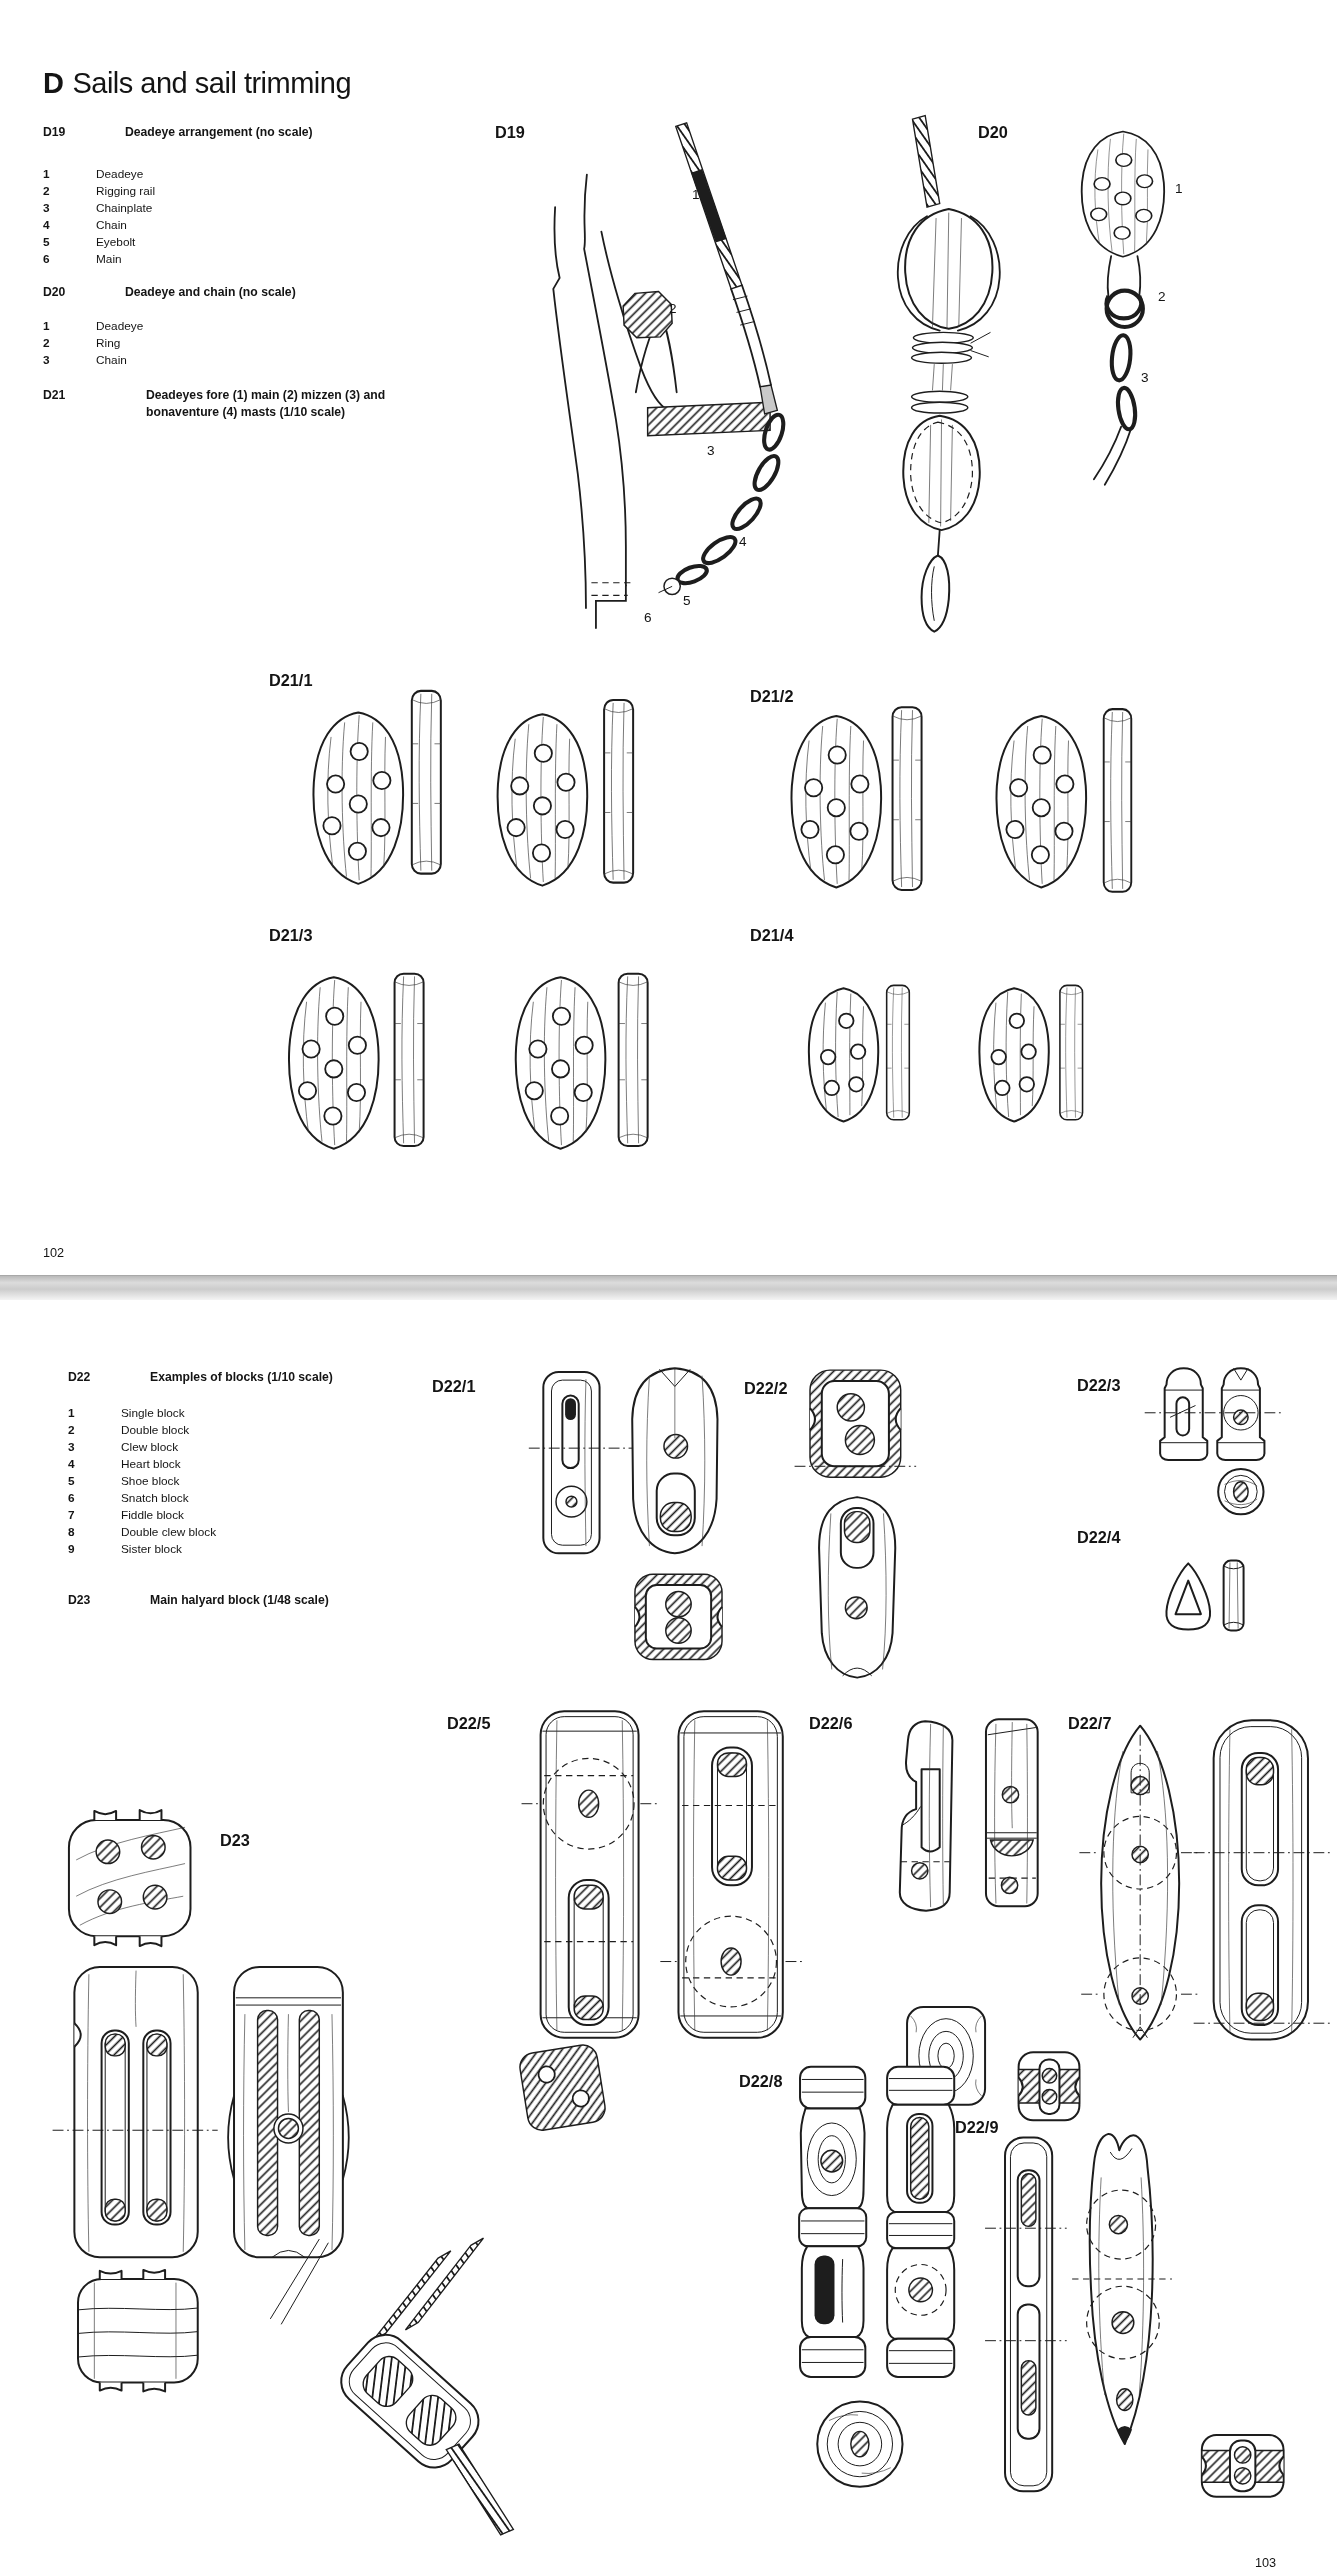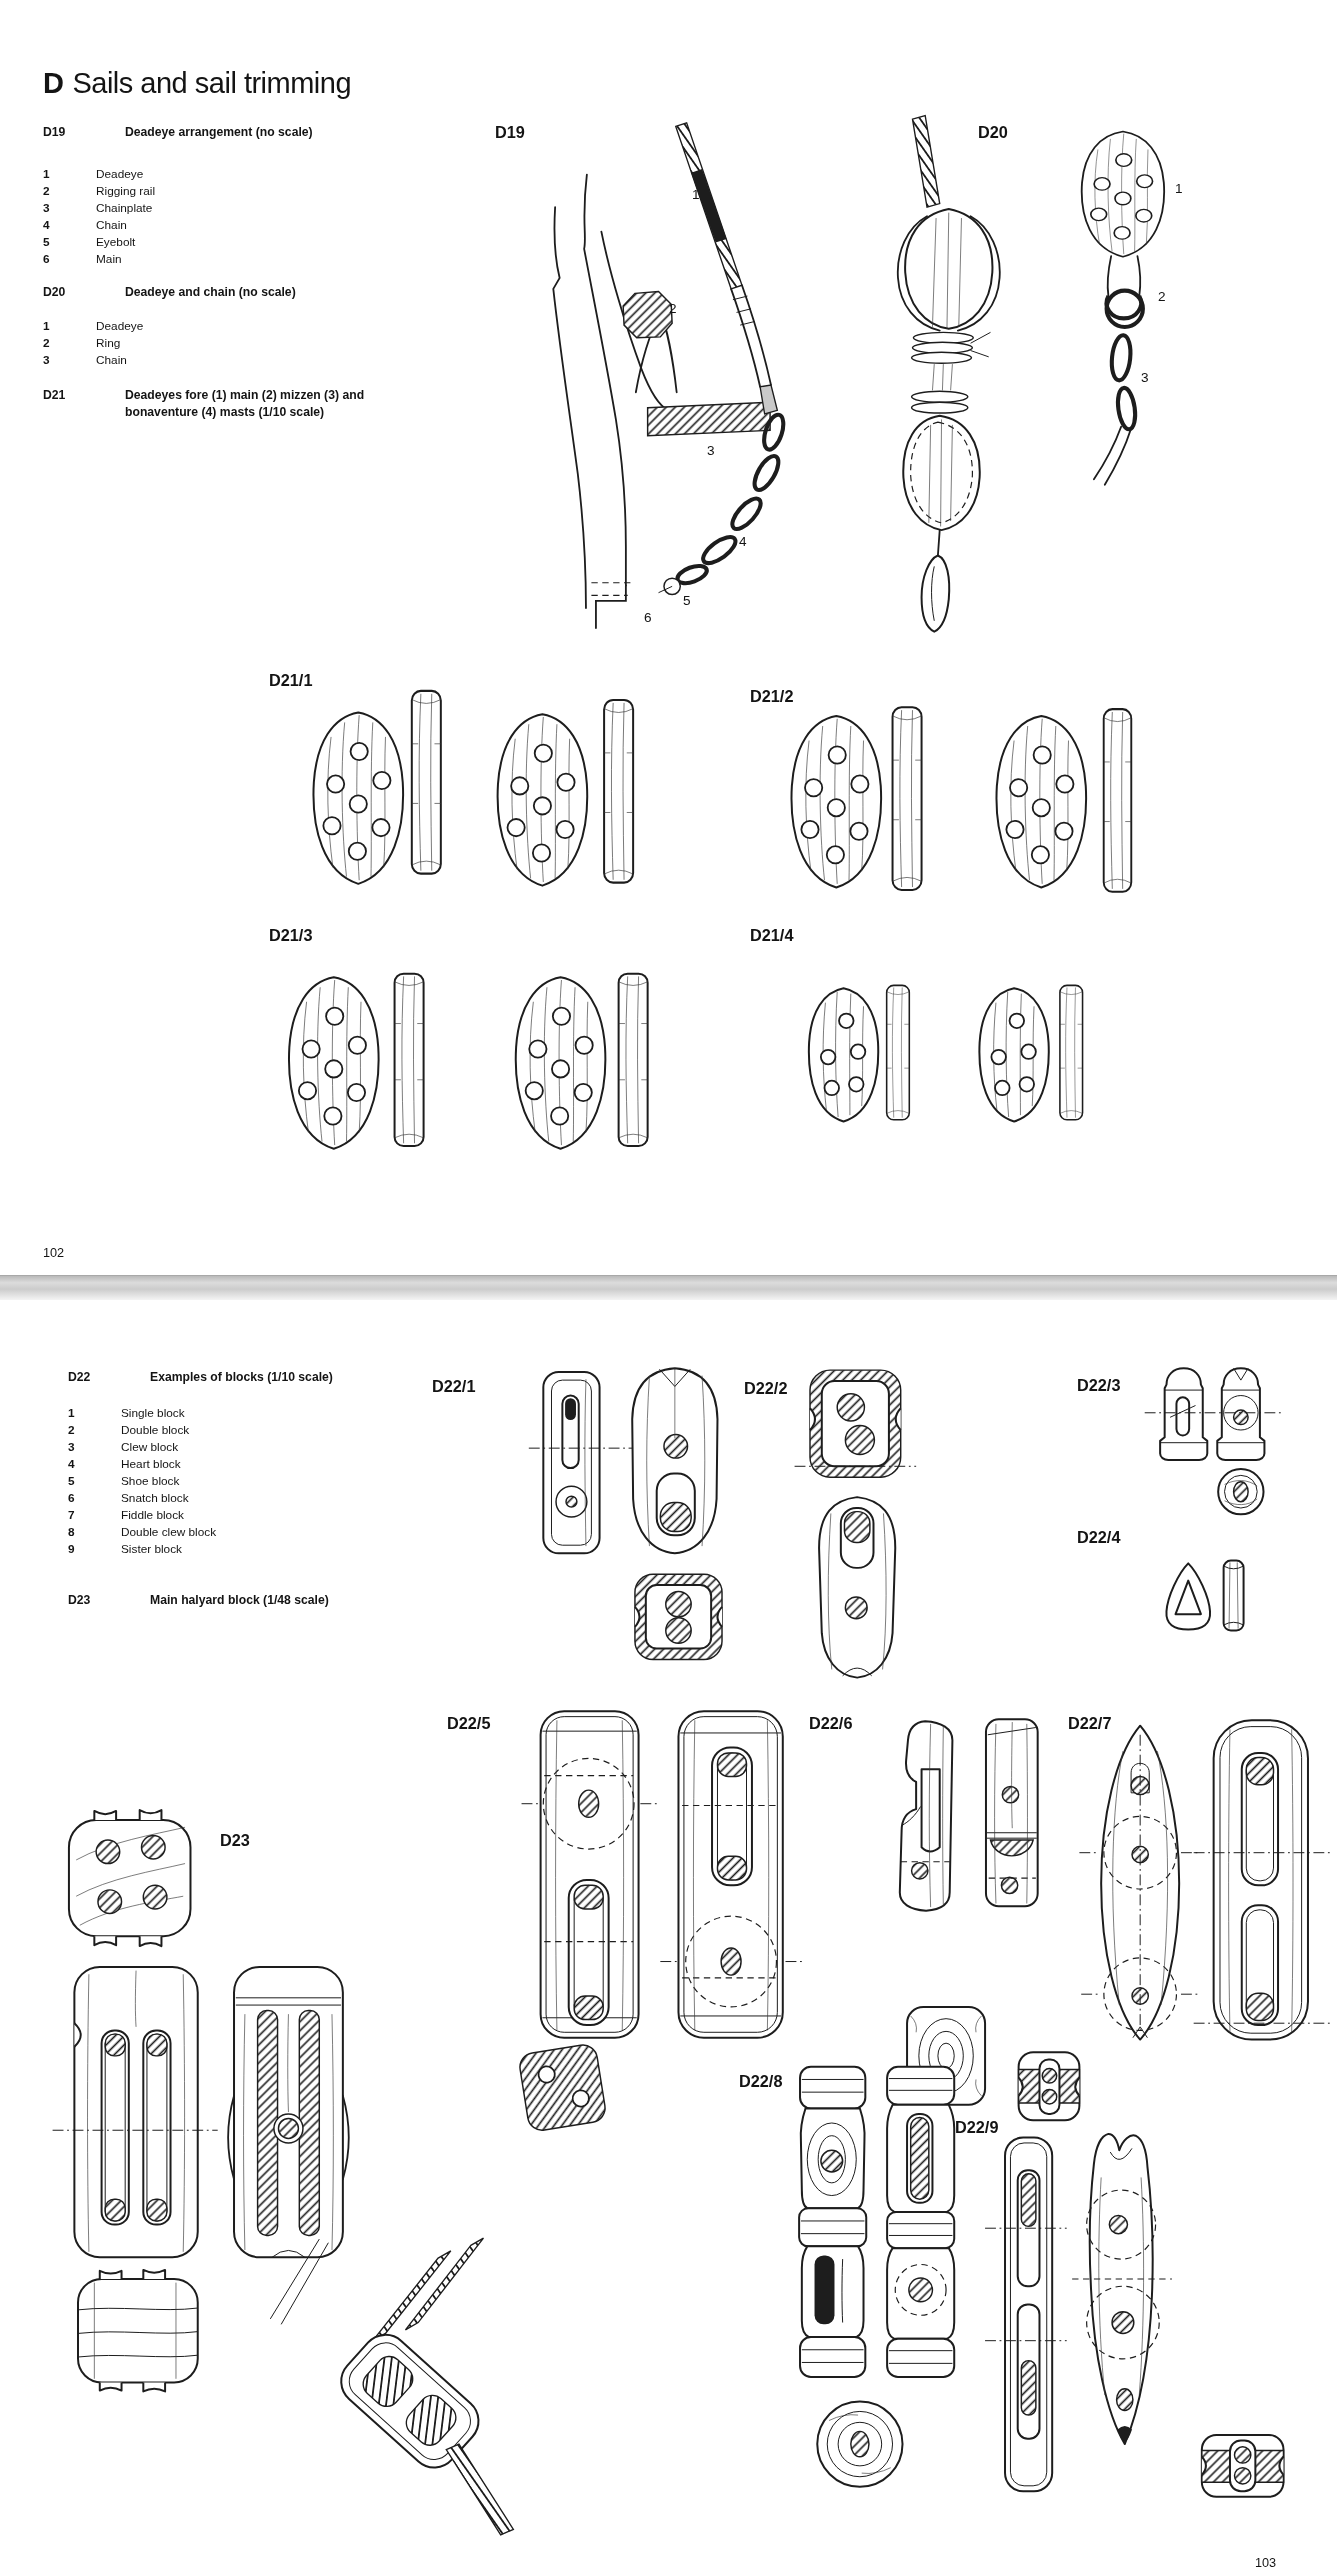--- a/index.html
+++ b/index.html
@@ -141,21 +141,21 @@
     <div class="row">
         <span class="num">2</span>
         <span>Ring</span>
       </div>
     <div class="row">
         <span class="num">3</span>
         <span>Chain</span>
       </div>
   </div>
   <div class="leg" style="left:43px;top:387px;width:347px;">
-    <div class="leg-head" style="line-height:17px;">
+    <div class="leg-head" style="line-height:17px;gap:21px;">
       <span class="leg-id">D21</span>
       <span class="leg-title">Deadeyes fore (1) main (2) mizzen (3) and bonaventure (4) masts (1/10 scale)</span>
     </div>
   </div>
 
   <svg width="1337" height="1277" viewBox="0 0 1474 1407" style="top:0;">
 
     <g>
       <path class="nofill" d="M612,228 C610,262 613,290 617,306 L610,318 C617,382 629,462 637,522 C643,572 646,626 646,670"></path>
       <path class="nofill" d="M647,192 C641,242 647,260 644,274 C655,332 669,402 679,462 C687,512 690,562 690,602 L690,645"></path>

